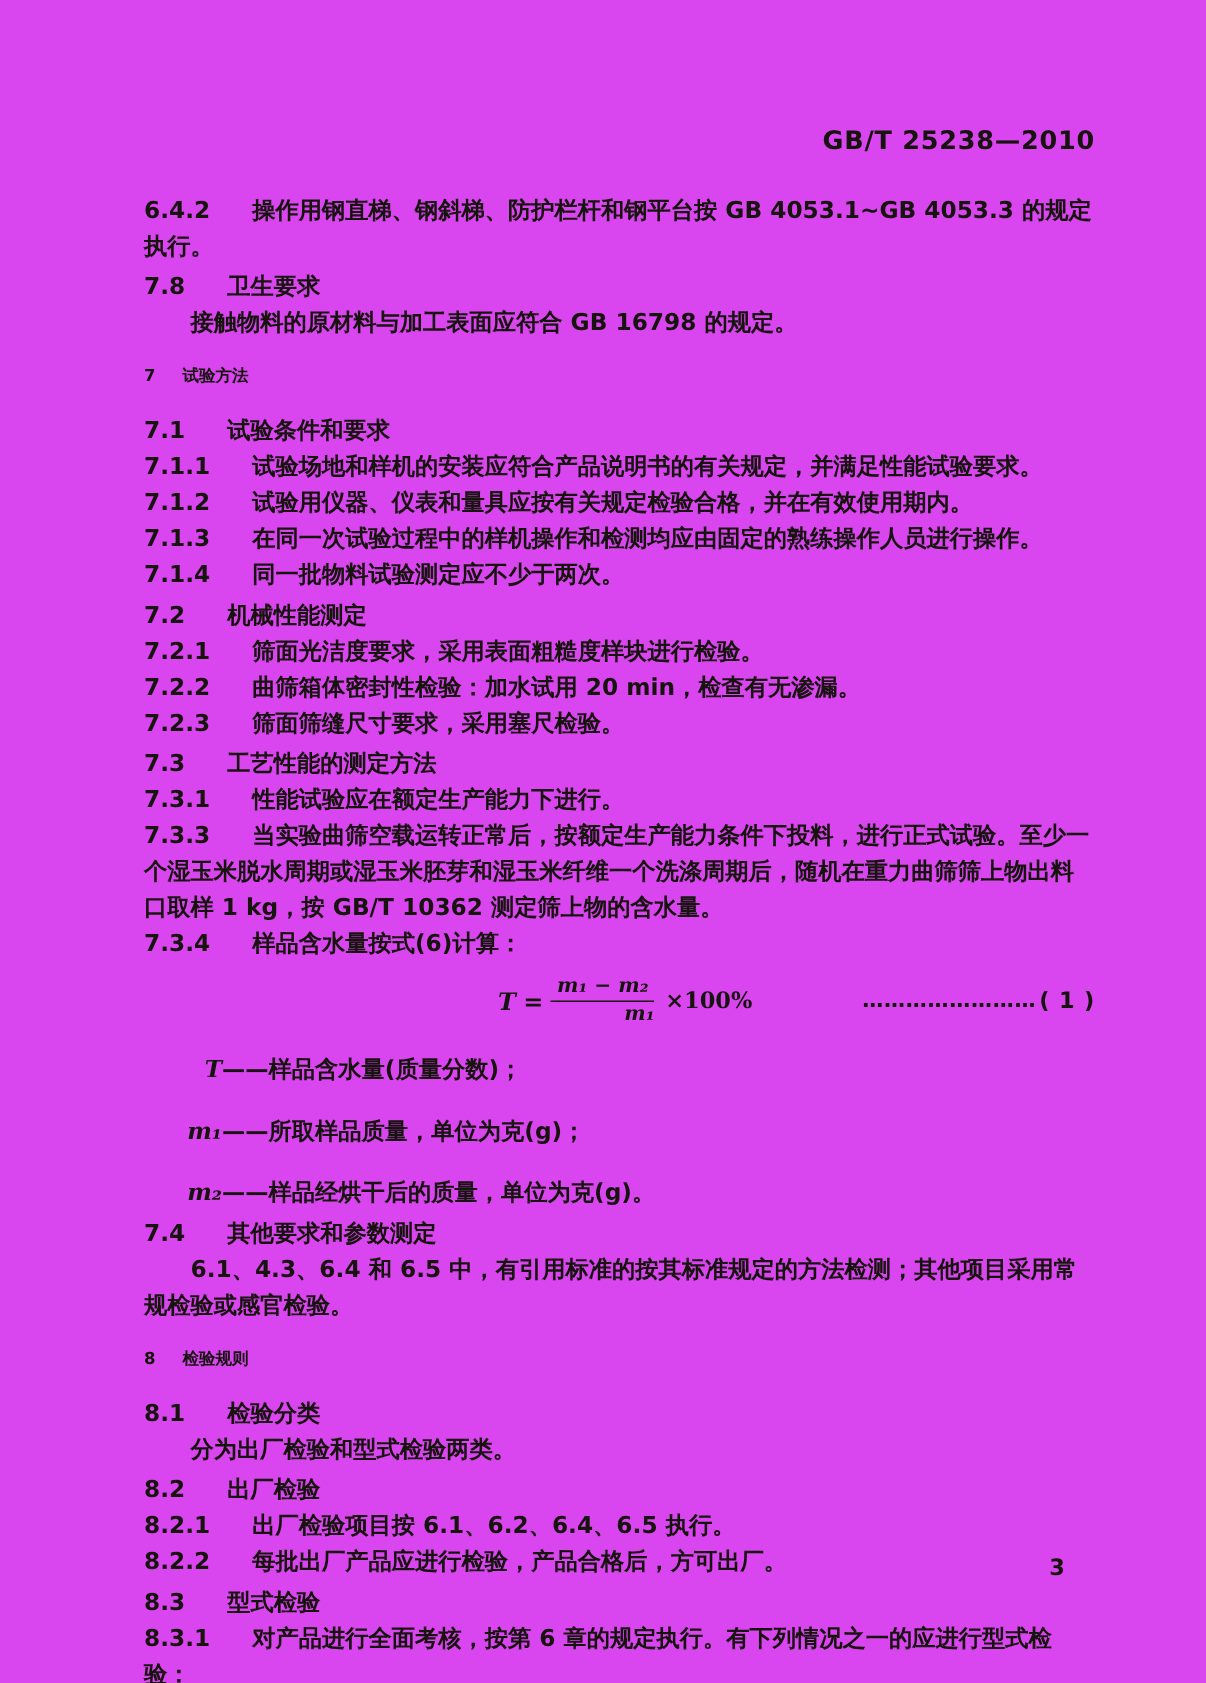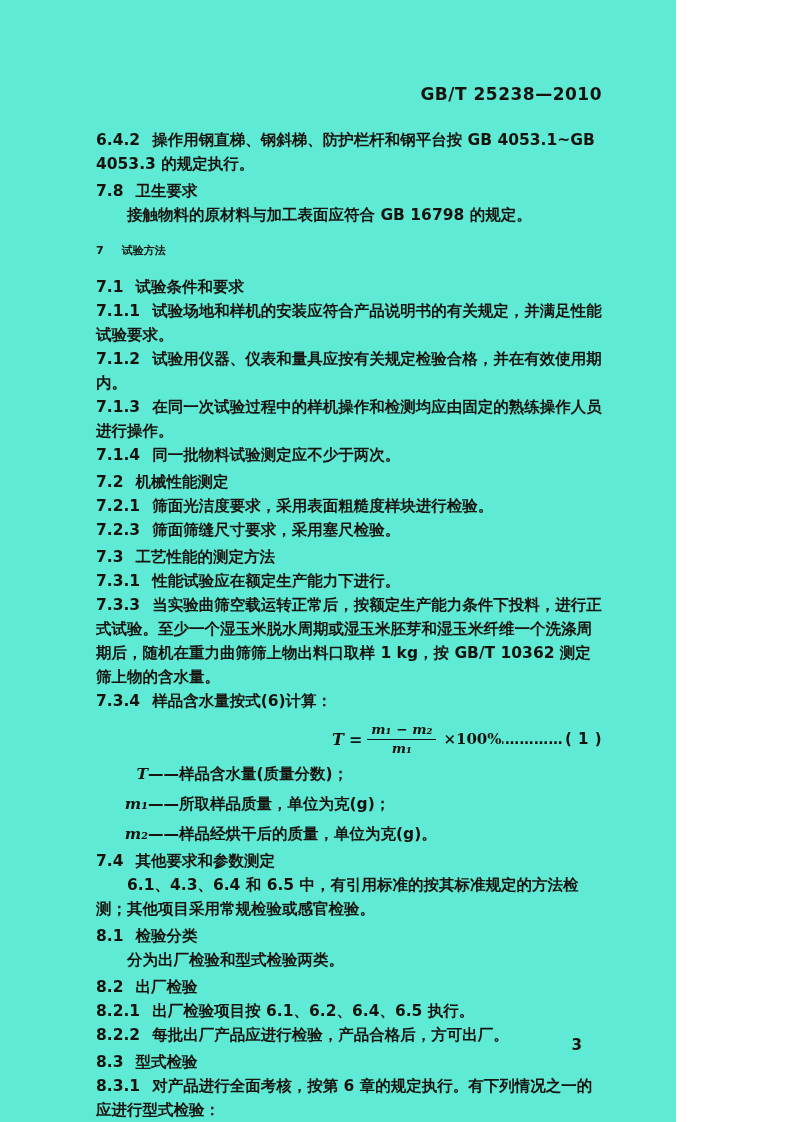--- a/index.html
+++ b/index.html
@@ -1,51 +1,51 @@
 <!DOCTYPE html>
 <html><head>
 <meta charset="utf-8">
 <style>
   * { margin:0; padding:0; box-sizing:border-box; }
   html, body { background:#ffffff; }
   .page {
     position:relative;
-    width:676px; height:1122px;
-    background:#5eead4;
+    width:804px; height:1122px;
+    background:#d946ef;
     color:#17140f;
     font-family:"DejaVu Sans","Liberation Sans",sans-serif;
     font-weight:700;
     padding:84px 74px 0 96px;
     overflow:hidden;
   }
   .doc-header { text-align:right; font-size:17px; letter-spacing:.5px; margin-bottom:24px; }
   .row { font-size:15.5px; line-height:24px; }
-  .row .num { margin-right:12px; white-space:nowrap; }
+  .row .num { margin-right:28px; white-space:nowrap; }
   .chead { margin-top:3px; }
   .section { font-size:11px; margin:12px 0 12px; }
   .section .num { margin-right:18px; }
   .para { text-indent:31px; }
   .where { padding-left:16px; margin-top:2px; }
-  .def { padding-left:18px; line-height:23px; margin-top:6px; }
+  .def { padding-left:18px; line-height:23px; margin-top:17px; }
   .def .term {
     display:inline-block; min-width:34px; text-align:right;
     font-family:"DejaVu Serif","Liberation Serif",serif; font-style:italic;
   }
   .li { padding-left:34px; }
   .li .marker { display:inline-block; width:30px; font-weight:700; }
   
   .formula-row { display:flex; align-items:center; margin:9px 0 5px; }
   .f-spacer { width:236px; flex:0 0 auto; }
   .formula {
     display:inline-flex; align-items:center;
     font-family:"DejaVu Serif","Liberation Serif",serif;
     font-style:italic; font-size:16px; font-weight:700;
   }
   .f-eq { margin:0 3px 0 5px; font-style:normal; }
-  .frac { display:inline-flex; flex-direction:column; text-align:center; font-size:13.5px; line-height:1.15; margin:0 5px 0 2px; }
+  .frac { display:inline-flex; flex-direction:column; text-align:right; font-size:13.5px; line-height:1.15; margin:0 5px 0 2px; }
   .frac .fn { border-bottom:1.6px solid #17140f; padding:0 4px 1px; }
   .frac .fd { padding-top:1px; }
   .f-times { font-style:normal; font-size:15px; margin-left:2px; }
   .f-dots {
     flex:1; display:flex; justify-content:flex-end; align-items:center;
     font-style:normal; white-space:nowrap; overflow:hidden;
     font-size:14px; letter-spacing:.5px;
   }
   .f-eqno { font-size:15px; margin-left:2px; white-space:nowrap; }
   .page-number { position:absolute; top:1036px; right:94px; font-size:15px; }
@@ -64,20 +64,21 @@
   <div class="row section"><span class="num">7</span><span>试验方法</span></div>
 
   <div class="row chead"><span class="num">7.1</span><span>试验条件和要求</span></div>
   <div class="row clause"><span class="num">7.1.1</span><span>试验场地和样机的安装应符合产品说明书的有关规定，并满足性能试验要求。</span></div>
   <div class="row clause"><span class="num">7.1.2</span><span>试验用仪器、仪表和量具应按有关规定检验合格，并在有效使用期内。</span></div>
   <div class="row clause"><span class="num">7.1.3</span><span>在同一次试验过程中的样机操作和检测均应由固定的熟练操作人员进行操作。</span></div>
   <div class="row clause"><span class="num">7.1.4</span><span>同一批物料试验测定应不少于两次。</span></div>
 
   <div class="row chead"><span class="num">7.2</span><span>机械性能测定</span></div>
   <div class="row clause"><span class="num">7.2.1</span><span>筛面光洁度要求，采用表面粗糙度样块进行检验。</span></div>
+  <div class="row clause"><span class="num">7.2.2</span><span>曲筛箱体密封性检验：加水试用 20 min，检查有无渗漏。</span></div>
   <div class="row clause"><span class="num">7.2.3</span><span>筛面筛缝尺寸要求，采用塞尺检验。</span></div>
 
   <div class="row chead"><span class="num">7.3</span><span>工艺性能的测定方法</span></div>
   <div class="row clause"><span class="num">7.3.1</span><span>性能试验应在额定生产能力下进行。</span></div>
   <div class="row clause"><span class="num">7.3.3</span><span>当实验曲筛空载运转正常后，按额定生产能力条件下投料，进行正式试验。至少一个湿玉米脱水周期或湿玉米胚芽和湿玉米纤维一个洗涤周期后，随机在重力曲筛筛上物出料口取样 1 kg，按 GB/T 10362 测定筛上物的含水量。</span></div>
   <div class="row clause"><span class="num">7.3.4</span><span>样品含水量按式(6)计算：</span></div>
 
   <div class="formula-row">
     <span class="f-spacer"></span>
     <span class="formula">
@@ -95,20 +96,21 @@
       </span>
   </div>
 
   <div class="row def"><span class="term">T</span><span>——样品含水量(质量分数)；</span></div>
   <div class="row def"><span class="term">m₁</span><span>——所取样品质量，单位为克(g)；</span></div>
   <div class="row def"><span class="term">m₂</span><span>——样品经烘干后的质量，单位为克(g)。</span></div>
 
   <div class="row chead"><span class="num">7.4</span><span>其他要求和参数测定</span></div>
   <div class="row para">6.1、4.3、6.4 和 6.5 中，有引用标准的按其标准规定的方法检测；其他项目采用常规检验或感官检验。</div>
 
+  <div class="row section"><span class="num">8</span><span>检验规则</span></div>
 
   <div class="row chead"><span class="num">8.1</span><span>检验分类</span></div>
   <div class="row para">分为出厂检验和型式检验两类。</div>
 
   <div class="row chead"><span class="num">8.2</span><span>出厂检验</span></div>
   <div class="row clause"><span class="num">8.2.1</span><span>出厂检验项目按 6.1、6.2、6.4、6.5 执行。</span></div>
   <div class="row clause"><span class="num">8.2.2</span><span>每批出厂产品应进行检验，产品合格后，方可出厂。</span></div>
 
   <div class="row chead"><span class="num">8.3</span><span>型式检验</span></div>
   <div class="row clause"><span class="num">8.3.1</span><span>对产品进行全面考核，按第 6 章的规定执行。有下列情况之一的应进行型式检验：</span></div>

